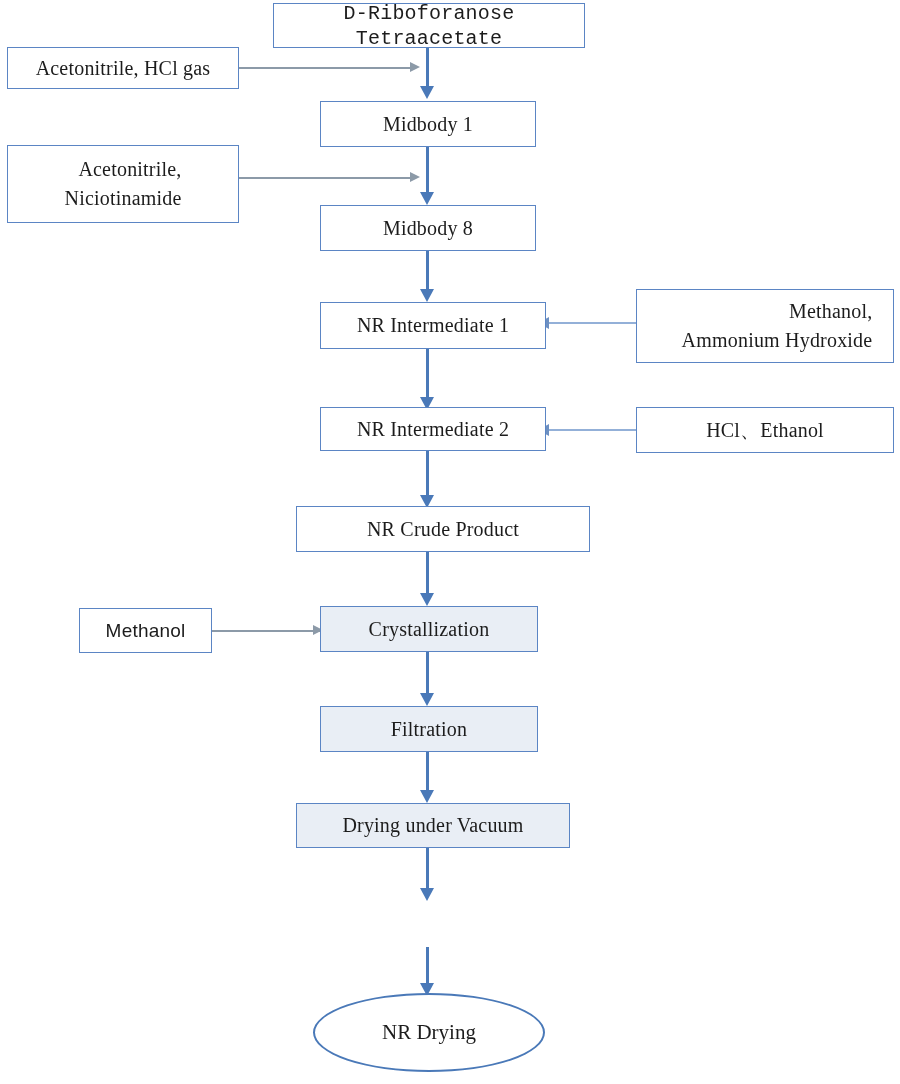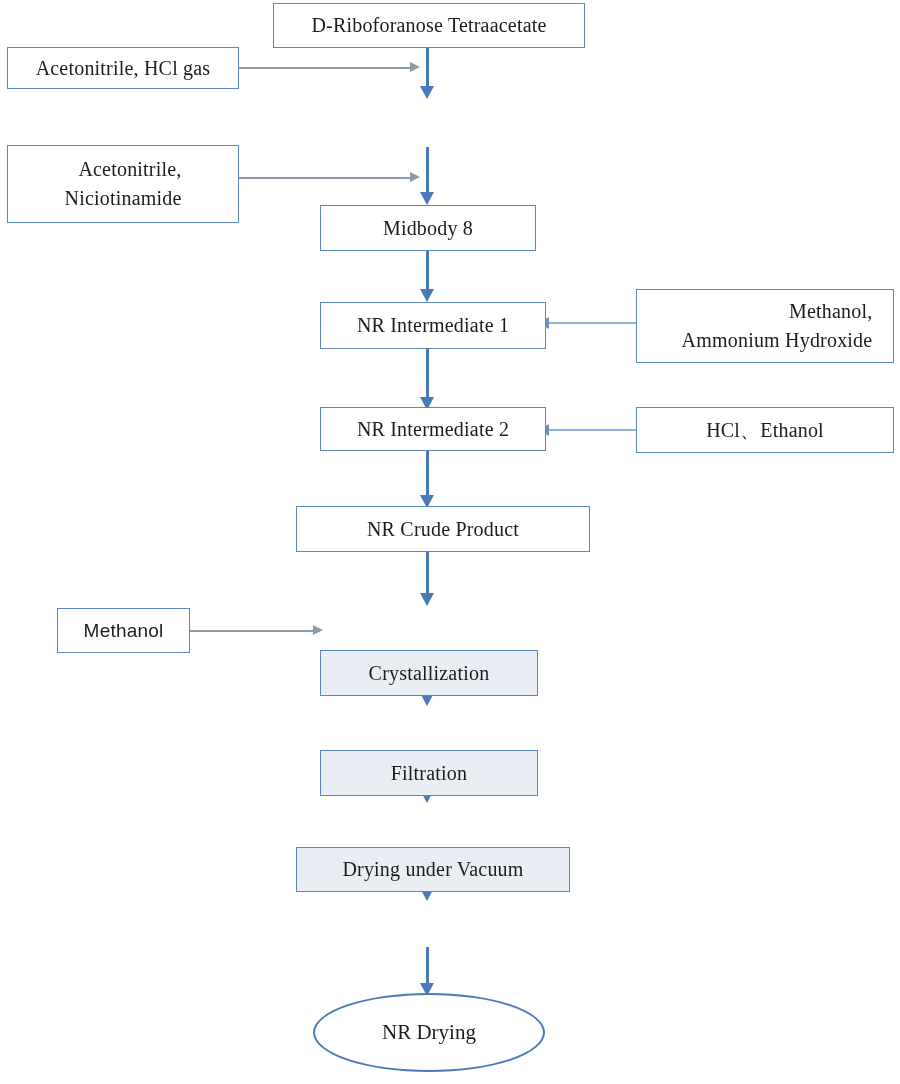--- a/index.html
+++ b/index.html
@@ -40,25 +40,25 @@
   }
   
   .node.shaded {
     background-color: #e9eef5;
     background-image:
       radial-gradient(#5a5a5a 0.6px, transparent 0.7px),
       radial-gradient(#6e6e6e 0.6px, transparent 0.7px);
     background-size: 4px 4px, 4px 4px;
     background-position: 0 0, 2px 2px;
     border-color: #5b85c4;
-    margin-top: 44px;
   }
   .node.sans {
     font-family: "Liberation Sans", "DejaVu Sans", sans-serif;
     font-size: 19px;
+    margin-left: 22px;
   }
   .node .label {
     display: block;
     white-space: pre-line;
     padding: 0 6px;
   }
   
   .ellipse-node {
     position: absolute;
     box-sizing: border-box;
@@ -164,24 +164,27 @@
 
   <div class="hline-grey" style="left:190px; top:630px; width:130px;"></div>
   <div class="arrowhead-right-grey" style="left:313px; top:625px;"></div>
 
   <div class="hline-blue" style="left:546px; top:322px; width:92px;"></div>
   <div class="arrowhead-left" style="left:538px; top:317px;"></div>
 
   <div class="hline-blue" style="left:546px; top:429px; width:92px;"></div>
   <div class="arrowhead-left" style="left:538px; top:424px;"></div>
 
-  <div class="node" style="left:273px; top:3px; width:312px; height:45px;">
+  <div class="node" style="left:273px; top:3px; width:312px; height:45px;font-family:Liberation Mono, monospace;">
     <span class="label">D-Riboforanose Tetraacetate</span>
   </div>
 
+  <div class="node" style="left:320px; top:101px; width:216px; height:46px;">
+    <span class="label">Midbody 1</span>
+  </div>
 
   <div class="node" style="left:320px; top:205px; width:216px; height:46px;">
     <span class="label">Midbody 8</span>
   </div>
 
   <div class="node" style="left:320px; top:302px; width:226px; height:47px;">
     <span class="label">NR Intermediate 1</span>
   </div>
 
   <div class="node" style="left:320px; top:407px; width:226px; height:44px;">

